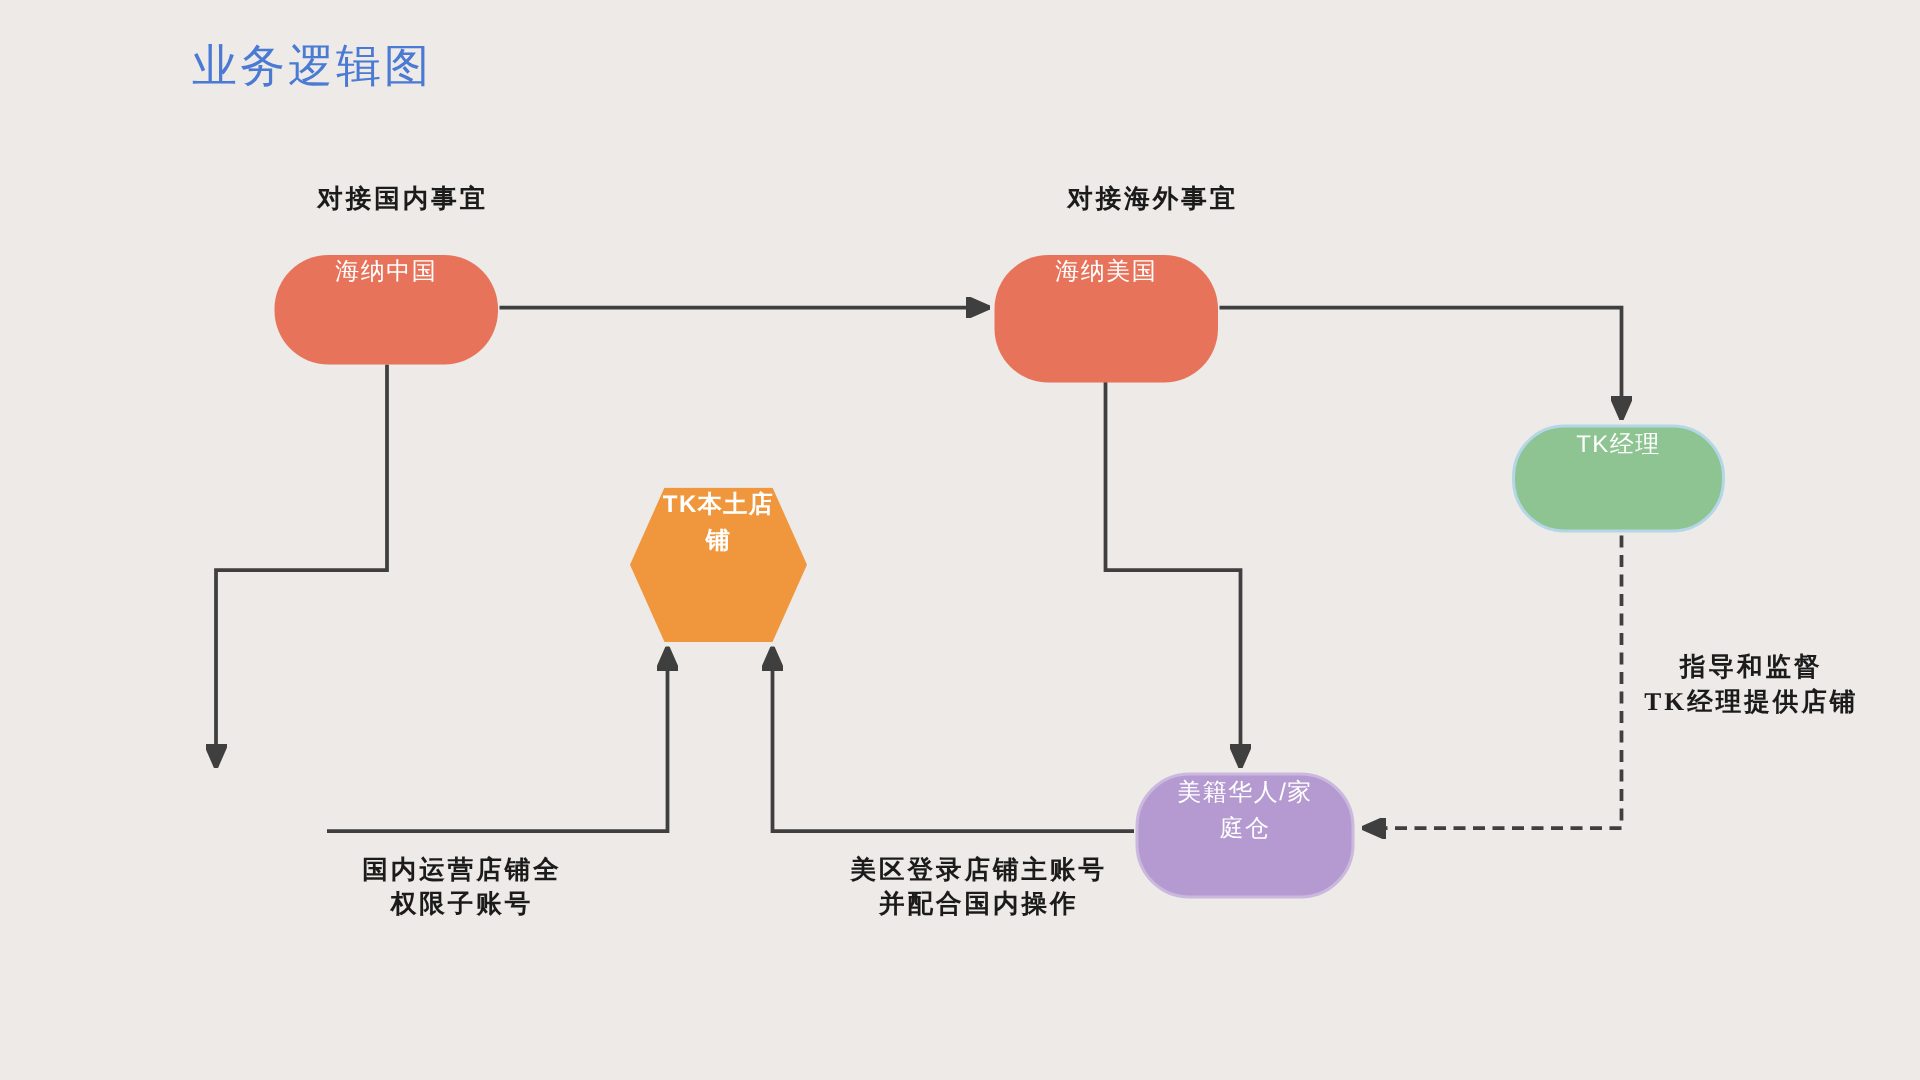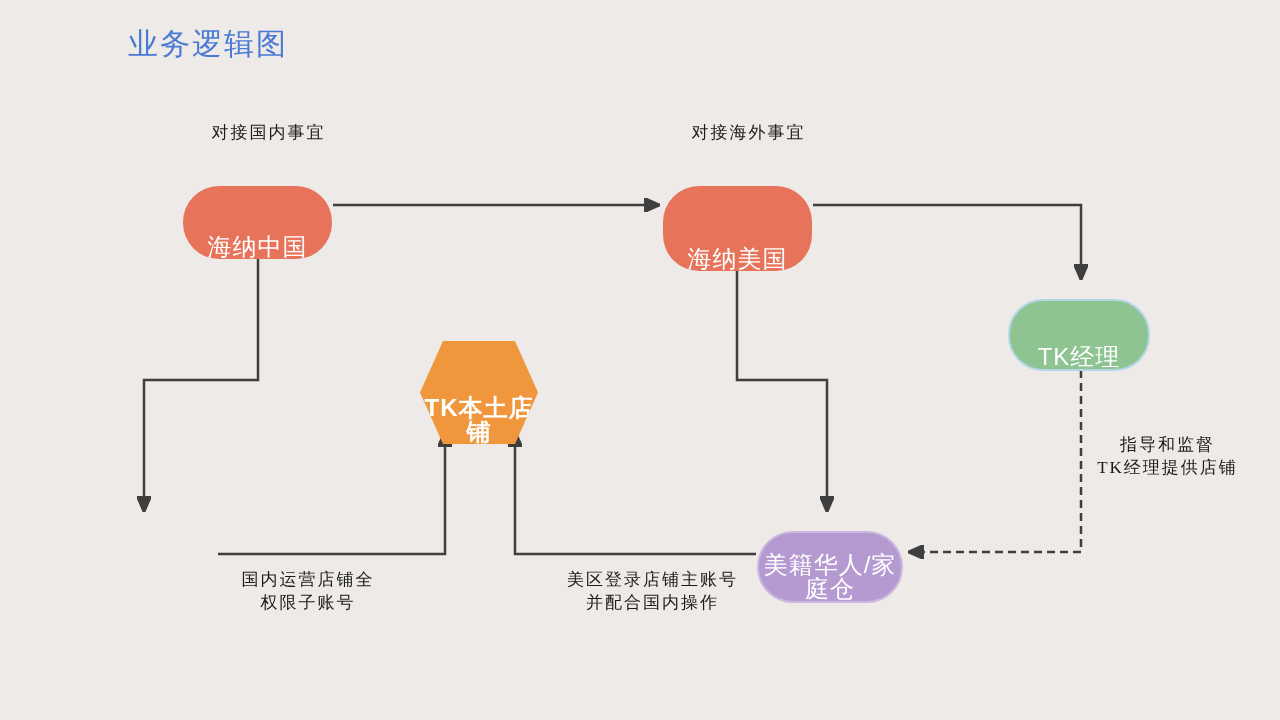--- a/index.html
+++ b/index.html
@@ -12,52 +12,51 @@
     position:absolute; left:128px; top:24px;
     font-size:30px; font-weight:500; letter-spacing:2px;
     color:var(--title-color,#4a7ad4);
   }
   .connectors { position:absolute; left:0; top:0; width:1280px; height:720px; }
   .connectors path { fill:none; stroke:var(--connector,#3f3f3f); stroke-width:2.5; }
   .connectors path.dashed { stroke-dasharray:8 5; }
 
   .node {
     position:absolute; display:flex; flex-direction:column;
-    align-items:center; justify-content:flex-end; text-align:center;
-    color:#ffffff; font-size:24px; letter-spacing:1px; line-height:24px;
+    align-items:center; justify-content:flex-start; text-align:center;
+    color:#ffffff; font-size:16px; letter-spacing:1px; line-height:24px;
     box-sizing:border-box;
-    margin-top:16px;
   }
   .node span { display:block; }
   .node-haina-china { left:183px; top:170px; width:149px; height:73px;
     background:var(--salmon,#e7735a); border-radius:36px; }
   .node-haina-usa { left:663px; top:170px; width:149px; height:85px;
     background:var(--salmon,#e7735a); border-radius:36px; }
   .node-tk-manager { left:1008px; top:283px; width:142px; height:72px;
     background:var(--green,#8ec392); border:2px solid var(--green-border,#b3d7e6);
     border-radius:35px; }
   .node-tk-store { left:420px; top:325px; width:118px; height:103px;
     background:var(--orange,#f0973d);
     clip-path:polygon(0% 50%,19.5% 0%,80.5% 0%,100% 50%,80.5% 100%,19.5% 100%);font-weight:bold; }
   .node-china-seller { left:72px; top:515px; width:145px; height:77px;
     background:var(--blue,#7ba6c9); border:2px solid var(--blue-border,#b3cfe3);
     border-radius:36px; }
-  .node-us-family { left:757px; top:515px; width:146px; height:72px;
+  .node-us-family { left:757px; top:515px; width:146px; height:84px;
     background:var(--purple,#b49ad0); border:2px solid var(--purple-border,#cbb8de);
     border-radius:36px; }
 
   .note {
     position:absolute; text-align:center;
     font-family:"Liberation Serif","DejaVu Serif",serif;
-    font-weight:400; font-size:17px; letter-spacing:2px; line-height:23px;
+    font-weight:700; font-size:17px; letter-spacing:2px; line-height:23px;
     color:var(--note-text,#1b1b1b);
   }
   .note span { display:block; }
   .note-domestic { left:196px; top:121px; width:145px; }
-  .note-overseas { left:676px; top:121px; width:145px;text-align:center; }
+  .note-overseas { left:696px; top:121px; width:145px;text-align:center; }
   .note-guidance { left:1085px; top:433px; width:165px; }
   .note-subaccount { left:228px; top:568px; width:160px; }
   .note-mainaccount { left:555px; top:568px; width:195px; }
 </style>
 </head>
 <body>
 
 <div class="stage">
 
   <div class="page-title">业务逻辑图</div>

